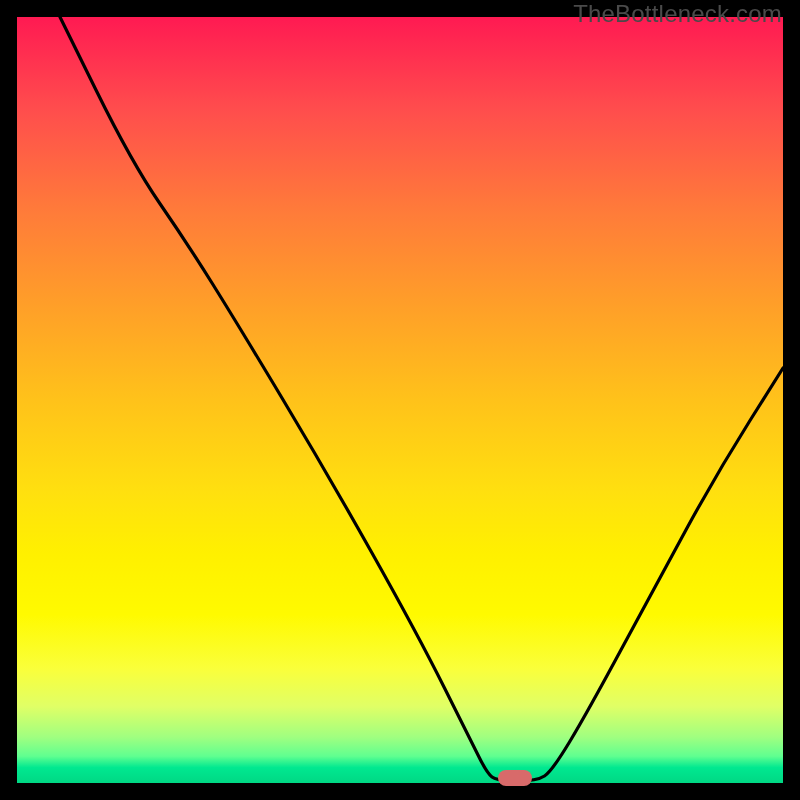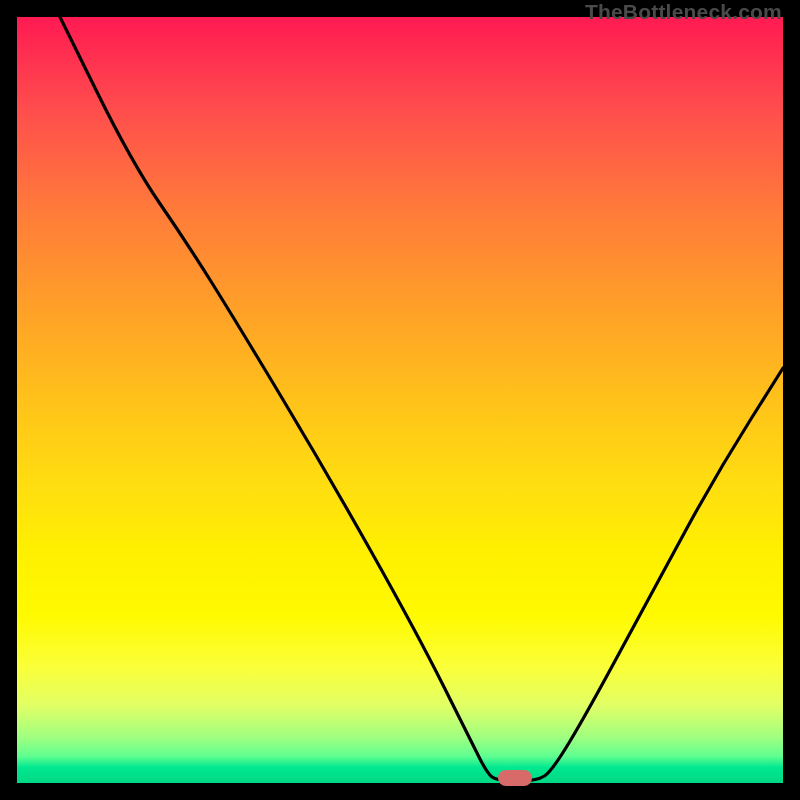--- a/index.html
+++ b/index.html
@@ -33,22 +33,22 @@
       #60ff90 96.5%,
       #00e890 98%,
       #00d884 100%
     );
   }
   .watermark {
     position: absolute;
     top: 0px;
     right: 18px;
     color: #4a4a4a;
-    font-size: 21px;
-    font-weight: 700;
+    font-size: 24px;
+    font-weight: 400;
     letter-spacing: 0.2px;
     z-index: 10;
   }
   svg.curve {
     position: absolute;
     left: 17px;
     top: 17px;
     width: 766px;
     height: 766px;
     z-index: 5;

